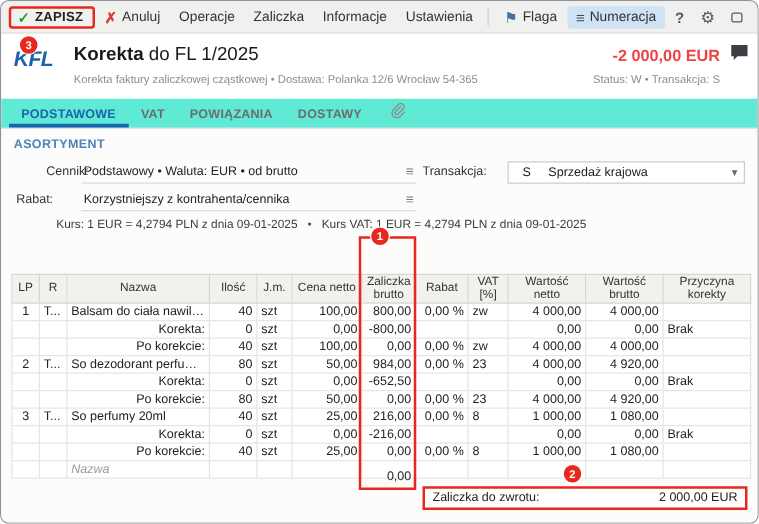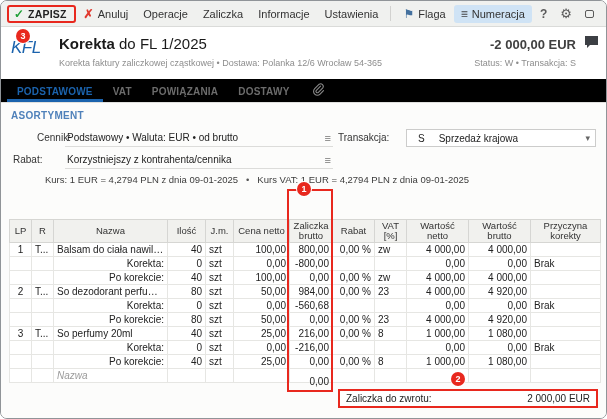--- a/index.html
+++ b/index.html
@@ -19,32 +19,32 @@
   .flagic{color:#44719f;font-size:12px;line-height:1;}
   .hamb{color:#444;font-size:12px;line-height:1;}
   .numer{background:#cfe3f5;border-radius:3px;}
   .spacer{flex:1;}
   .tool-ic{padding:2px 6px;color:#5a5a5a;font-size:12px;font-weight:bold;line-height:1;}
   .gearic{font-weight:normal;font-size:13px;}
   .sq{display:inline-block;width:9px;height:8px;border:1.5px solid #5a5a5a;border-radius:2px;}
 
   
   .header{position:absolute;top:26px;left:0;right:0;height:52px;background:#fff;}
-  .logo{position:absolute;left:10px;top:11px;font-size:17px;font-weight:400;font-style:italic;
+  .logo{position:absolute;left:10px;top:11px;font-size:17px;font-weight:700;font-style:italic;
     color:#1b63ad;letter-spacing:-.5px;}
   .title-line{position:absolute;left:58px;top:8px;font-size:15px;color:#1a1a1a;white-space:nowrap;}
   .tbold{font-weight:700;}
-  .amount{position:absolute;right:30px;top:10px;font-size:13px;font-weight:700;color:#404040;}
+  .amount{position:absolute;right:30px;top:10px;font-size:13px;font-weight:700;color:#ef4444;}
   .subtitle{position:absolute;left:58px;top:31px;font-size:9px;color:#8d8d8d;white-space:nowrap;}
   .status{position:absolute;right:30px;top:31px;font-size:9px;color:#8d8d8d;}
   .bubble{position:absolute;right:7px;top:8px;}
 
   
   .tabs{position:absolute;top:78px;left:0;right:0;height:24px;border-bottom:1px solid #e0e0de;
-    display:flex;align-items:stretch;padding-left:6px;background:#000000;}
+    display:flex;align-items:stretch;padding-left:6px;background:#5eead4;}
   .tab{padding:7px 10px 4px;font-size:10px;font-weight:700;color:#6c6c6c;letter-spacing:.2px;}
   .tab.active{color:#1b63ad;box-shadow:inset 0 -3px 0 #1b63ad;}
   .clip{align-self:center;margin-left:8px;padding:0 4px;}
 
   
   .bodyc{position:absolute;top:102px;left:0;right:0;bottom:0;background:#fcfcfb;}
   .section-title{position:absolute;left:10px;top:7px;font-size:10px;font-weight:700;color:#4f81ba;letter-spacing:.3px;}
   .flabel{position:absolute;font-size:10px;color:#333;line-height:18px;height:18px;}
   .ffield{position:absolute;height:18px;border-bottom:1px solid #dcdcda;display:flex;align-items:center;
     font-size:10px;color:#222;background:transparent;padding:0 2px;}
@@ -264,21 +264,21 @@
               <td class="r">4 920,00</td>
               <td class="l"></td>
             </tr>
             <tr>
               <td class="c"></td>
               <td class="l"></td>
               <td class="r">Korekta:</td>
               <td class="r">0</td>
               <td class="l">szt</td>
               <td class="r">0,00</td>
-              <td class="r">-560,68</td>
+              <td class="r">-652,50</td>
               <td class="r"></td>
               <td class="l"></td>
               <td class="r">0,00</td>
               <td class="r">0,00</td>
               <td class="l">Brak</td>
             </tr>
             <tr>
               <td class="c"></td>
               <td class="l"></td>
               <td class="r">Po korekcie:</td>

